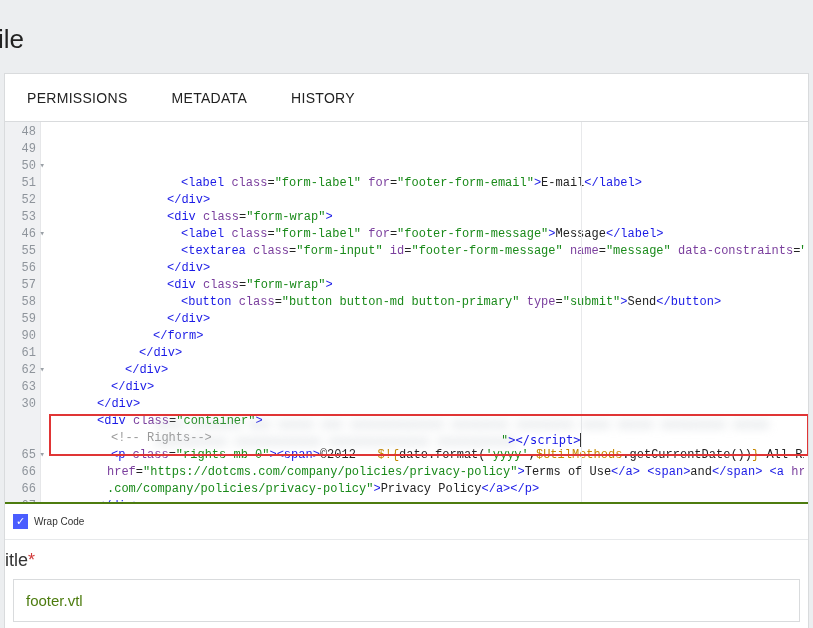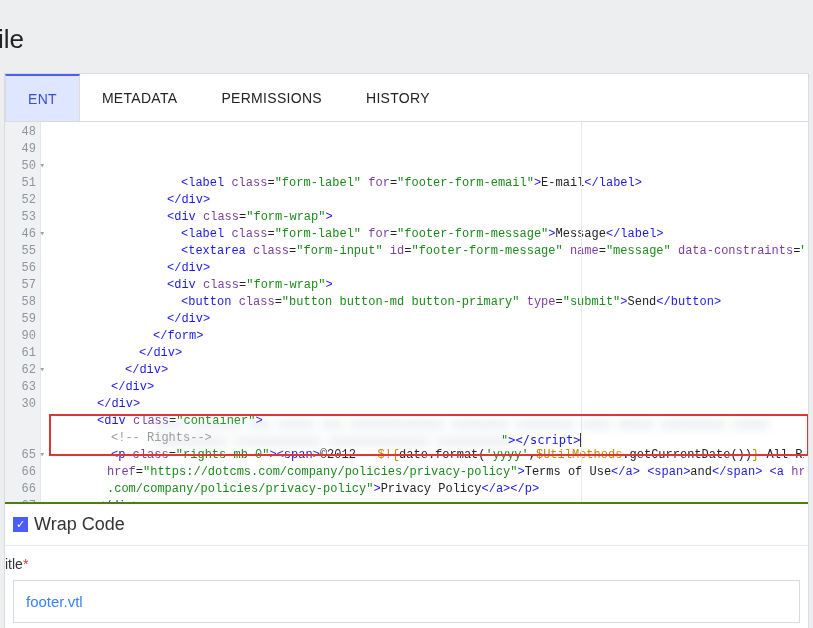--- a/index.html
+++ b/index.html
@@ -128,59 +128,58 @@
     top:311px;
     font-family:"Menlo","Consolas",monospace;
     font-size:12px;
     pointer-events:none;
   }
   .field-row{
     display:flex;
     align-items:center;
     padding:10px 8px;
     border-bottom:1px solid #e7e9eb;
-    font-size:18px;
+    font-size:10px;
     gap:6px;
   }
   .chk{
     width:15px; height:15px;
     border:2px solid #4a5dff;
     background:#4a5dff;
     display:inline-flex;
     align-items:center; justify-content:center;
     color:#fff; font-size:11px; line-height:1;
   }
   .chk::after{content:"✓";}
   .title-label{
     padding:10px 8px 2px 0;
-    font-size:14px;
+    font-size:18px;
     color:#333;
   }
   .req{ color:#d23b3b; }
   .input{
     margin:6px 8px 10px 8px;
     border:1px solid #d9dbdd;
     padding:12px 12px;
     font-size:15px;
     background:#fff;
-    color:#3b82f6;
+    color:#4d7c0f;
   }
 </style>
 </head>
 <body>
 
 <div class="outer-bg">
   <div class="page-title">ile</div>
 
   <div class="panel">
 
     <div class="tabs">
-      <div class="tab active">ENT</div>
+      <div class="tab">PERMISSIONS</div>
       <div class="tab">METADATA</div>
-      <div class="tab">PERMISSIONS</div>
       <div class="tab">HISTORY</div>
     </div>
 
     <div class="editor">
       <div class="gutter" id="gutter">
           <div>48</div>
           <div>49</div>
           <div class="fold">50</div>
           <div>51</div>
           <div>52</div>

